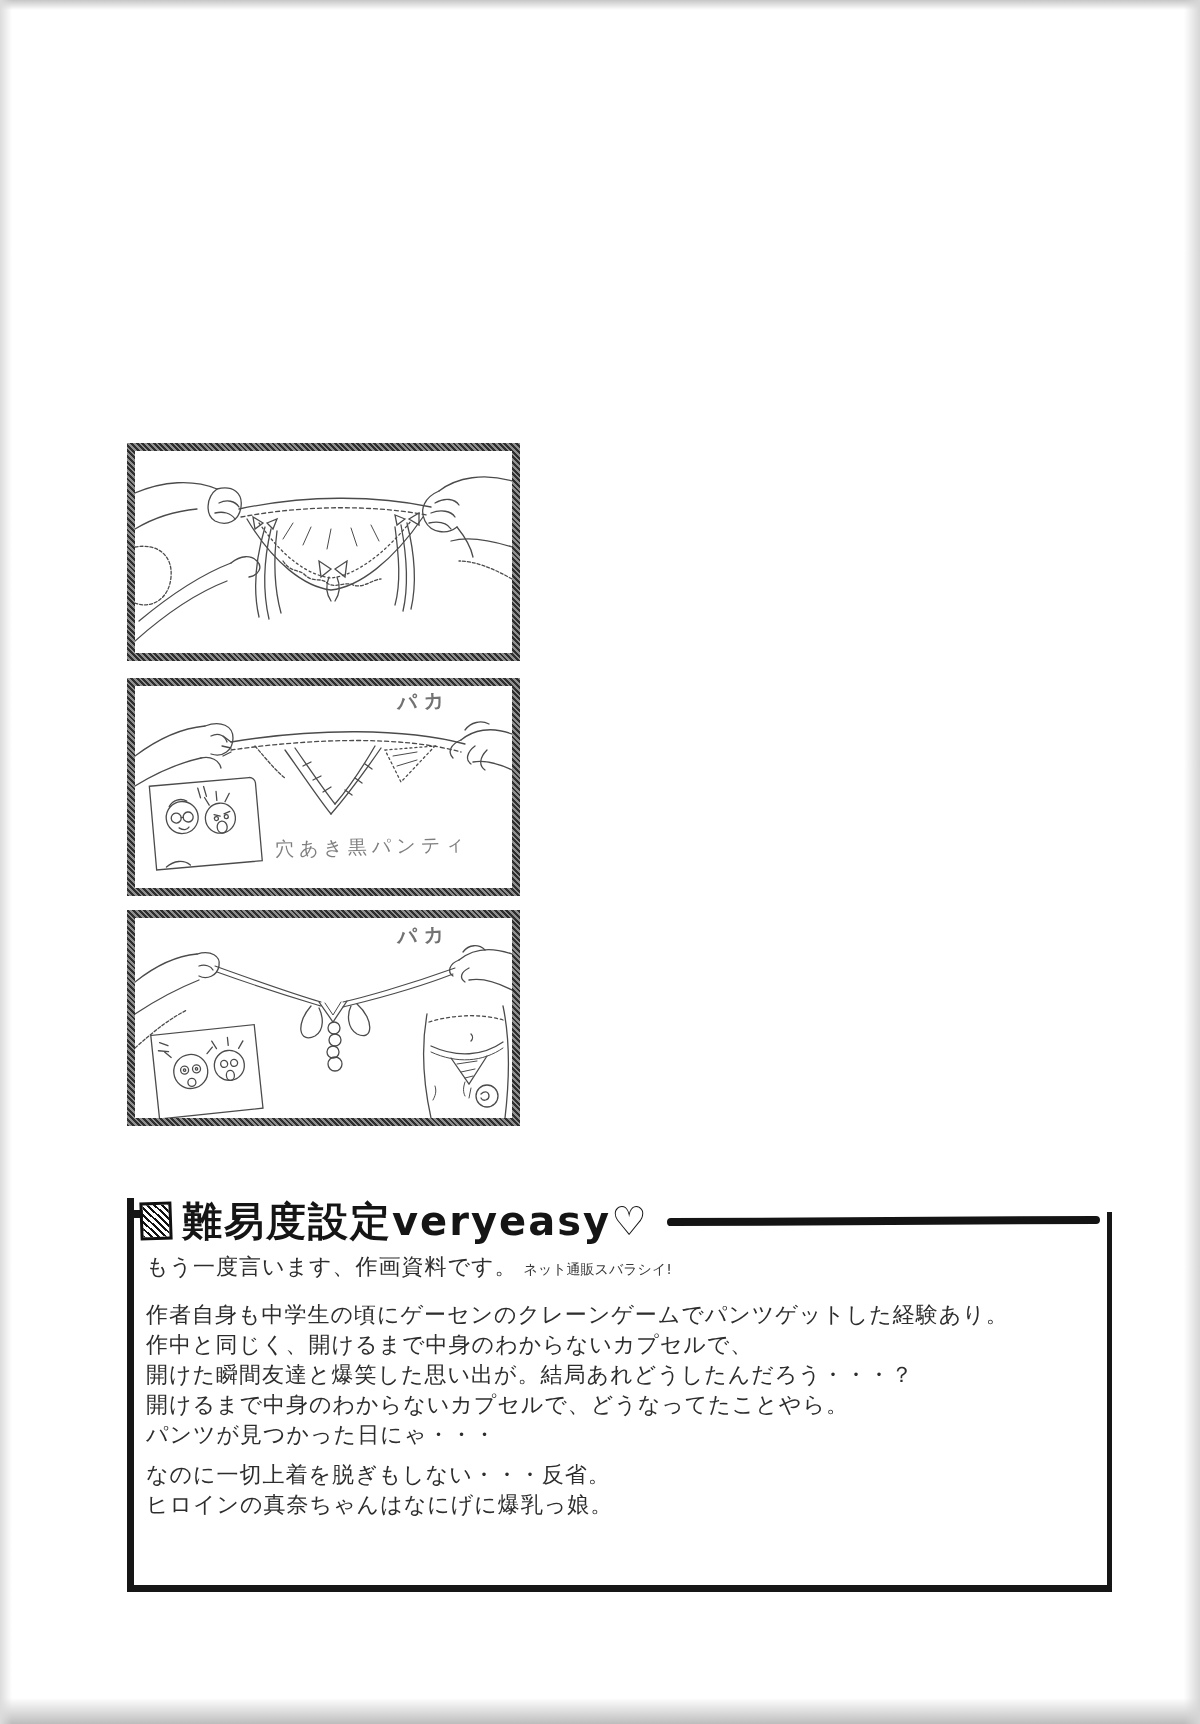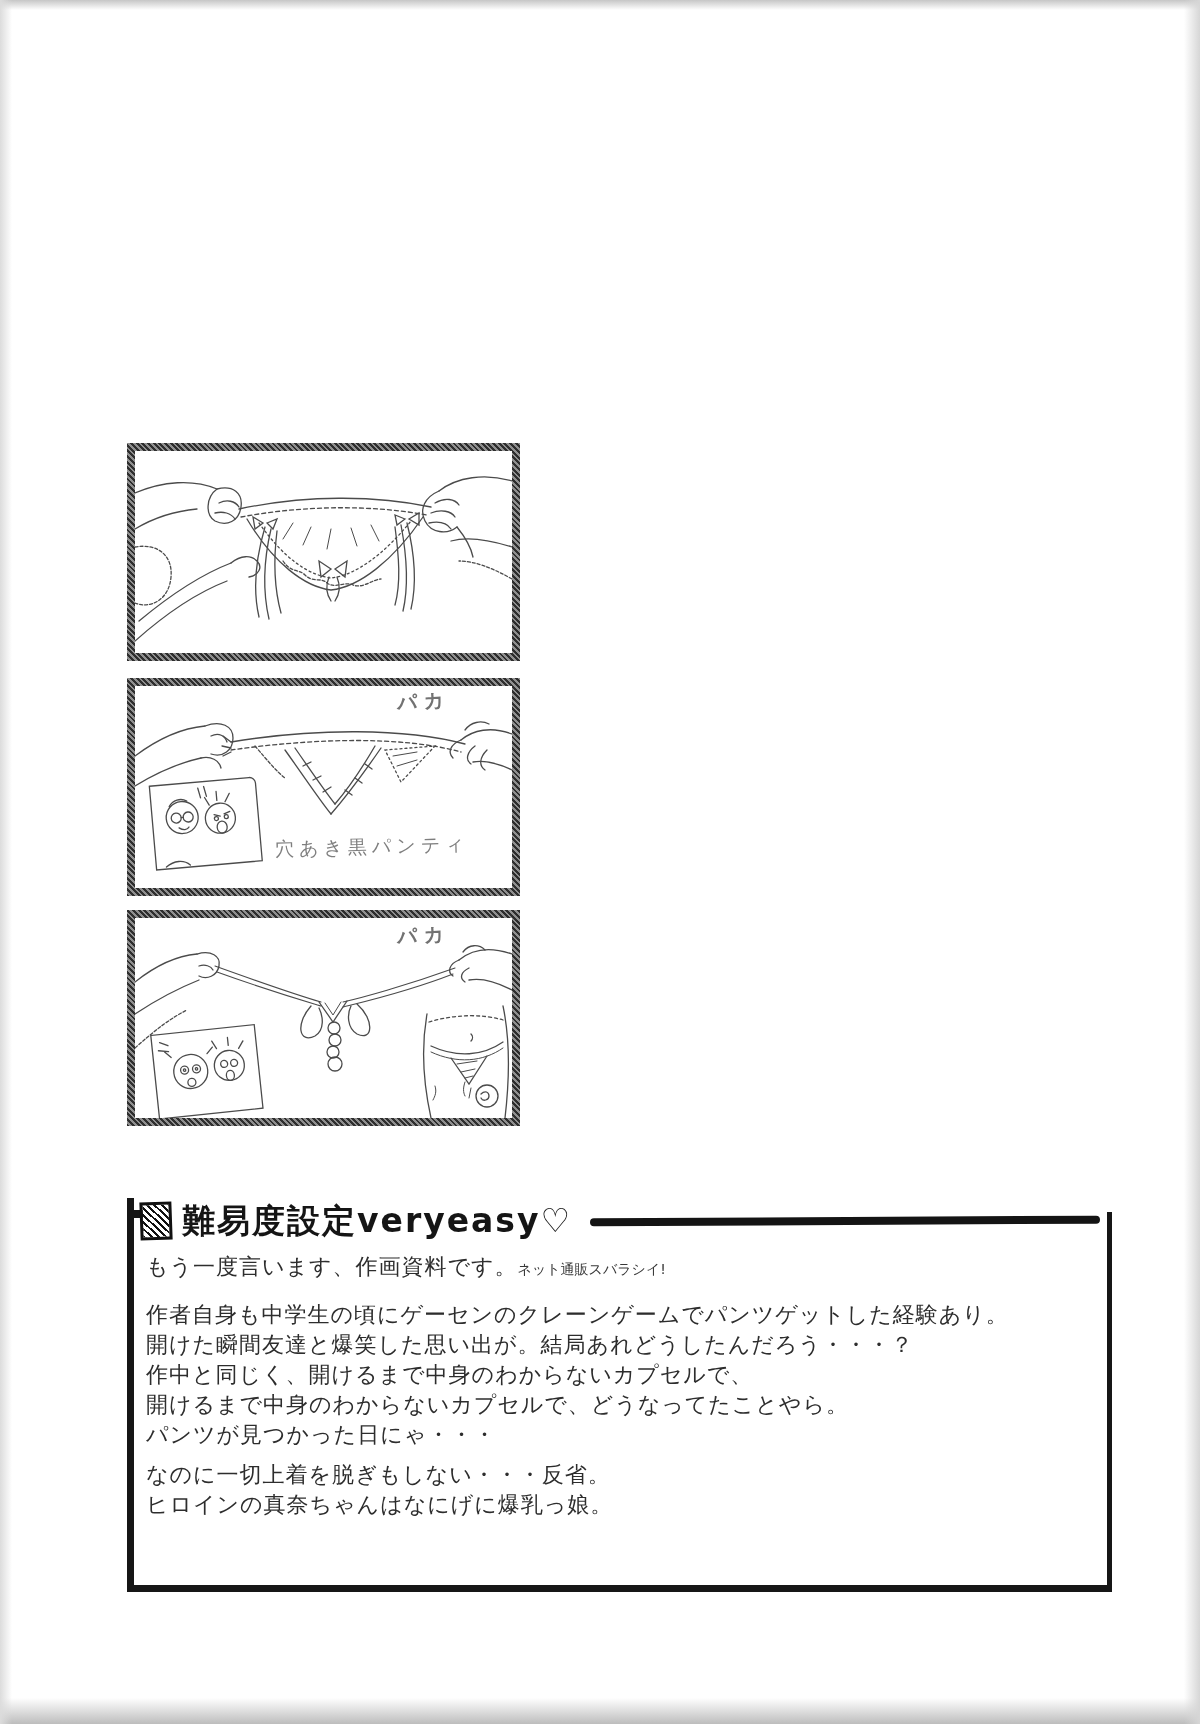--- a/index.html
+++ b/index.html
@@ -48,32 +48,32 @@
   .title-row{
     position:absolute;left:140px;top:1198px;width:960px;height:46px;
     display:flex;align-items:center;
   }
   .title-icon{
     width:26px;height:32px;border:3px solid #111;margin-right:10px;flex:0 0 auto;
     background:repeating-linear-gradient(45deg,#111 0 2px,#fff 2px 5px);
     transform:rotate(-2deg);
   }
   .box-title{
-    font-size:33px;color:#151515;letter-spacing:2px;white-space:nowrap;font-weight:bold;
+    font-size:40px;color:#151515;letter-spacing:2px;white-space:nowrap;font-weight:bold;
   }
   .title-rule{
     flex:1;height:8px;background:#141414;margin-left:18px;border-radius:4px;
     transform:rotate(-0.3deg);
   }
   .afterword-body{
     position:absolute;left:146px;top:1252px;width:950px;
     color:#2d2d2d;font-size:22px;line-height:30px;letter-spacing:1px;
   }
   .hand-line{white-space:nowrap;}
-  .note-small{font-size:14px;letter-spacing:0;color:#383838;}
+  .note-small{font-size:14px;letter-spacing:0;margin-left:6px;color:#383838;}
   .gap1{height:16px;} .gap2{height:10px;}
 </style>
 </head>
 <body>
 
 <div class="page">
 
   <div class="edge top"></div>
   <div class="edge bottom"></div>
   <div class="edge left"></div>
@@ -288,22 +288,22 @@
   <div class="title-row">
     <div class="title-icon"></div>
     <div class="box-title">難易度設定veryeasy♡</div>
     <div class="title-rule"></div>
   </div>
 
   <div class="afterword-body">
     <div class="hand-line"><span>もう一度言います、作画資料です。</span><span class="note-small">ネット通販スバラシイ!</span></div>
     <div class="gap1"></div>
     <div class="hand-line">作者自身も中学生の頃にゲーセンのクレーンゲームでパンツゲットした経験あり。</div>
+    <div class="hand-line">作中と同じく、開けるまで中身のわからないカプセルで、</div>
     <div class="hand-line">開けた瞬間友達と爆笑した思い出が。結局あれどうしたんだろう・・・？</div>
-    <div class="hand-line">作中と同じく、開けるまで中身のわからないカプセルで、</div>
     <div class="hand-line">開けるまで中身のわからないカプセルで、どうなってたことやら。</div>
     <div class="hand-line">パンツが見つかった日にゃ・・・</div>
     <div class="gap2"></div>
     <div class="hand-line">なのに一切上着を脱ぎもしない・・・反省。</div>
     <div class="hand-line">ヒロインの真奈ちゃんはなにげに爆乳っ娘。</div>
   </div>
 
 </div>
 
 </body></html>

